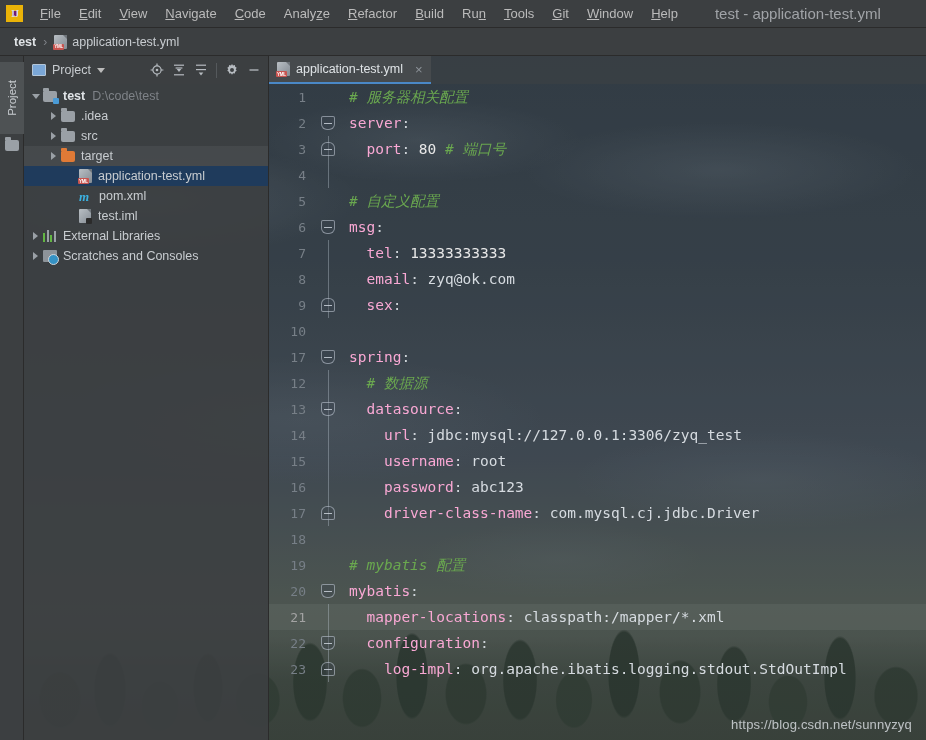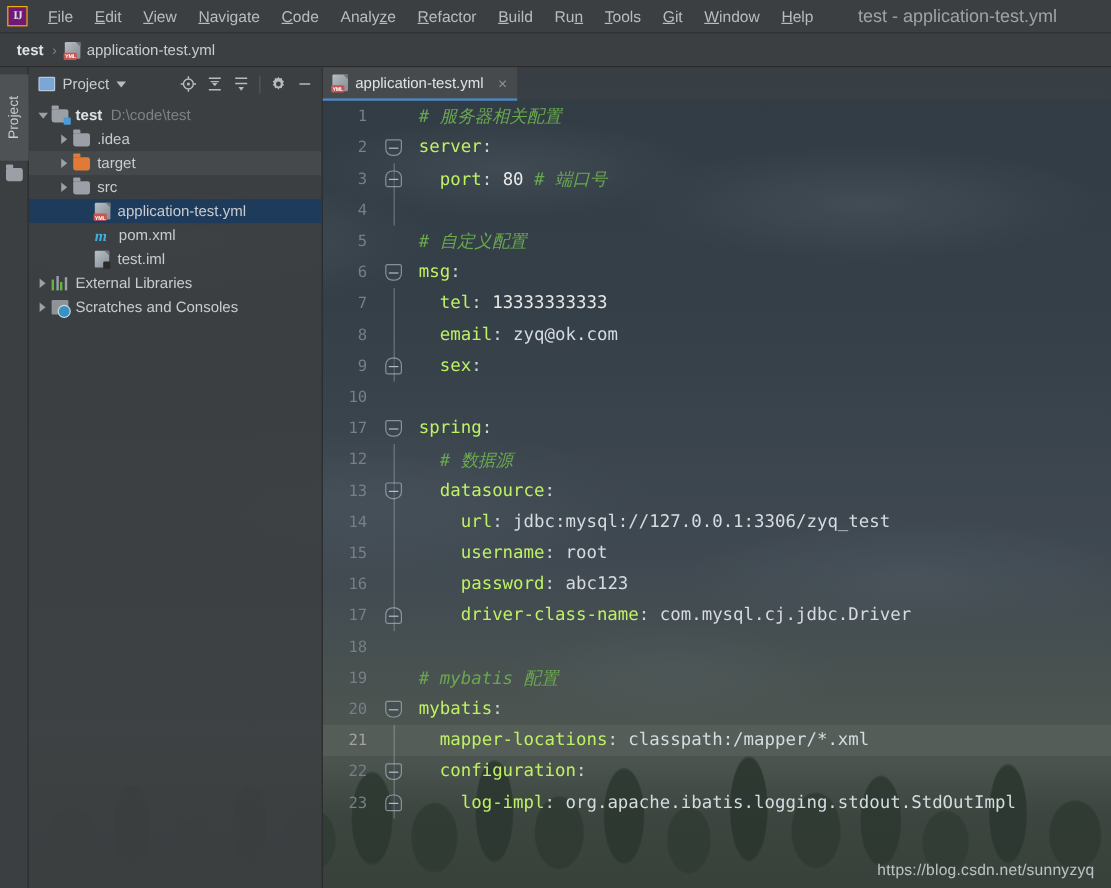--- a/index.html
+++ b/index.html
@@ -55,21 +55,21 @@
 
   
   #menubar {
     position: absolute; top: 0; left: 0; right: 0; height: 28px;
     background: #3c3f41;
     display: flex; align-items: center;
     border-bottom: 1px solid #2b2b2b;
   }
   #ij-logo {
     width: 17px; height: 17px; margin: 0 8px 0 6px;
-    border: 1px solid #eab308;
+    border: 6px solid #eab308;
     background: #701a75;
     display: flex; align-items: center; justify-content: center;
     font-family: "Liberation Serif", serif;
     font-size: 10px; font-weight: bold; color: #d8dde3;
     letter-spacing: -1px;
   }
   .menu-item {
     padding: 3px 9px;
     font-size: 13px;
     color: #bbbbbb;
@@ -348,21 +348,21 @@
   }
 
   .codetext { flex: 1; padding-left: 8px; }
 
   
   .ig {
     color: rgba(190,200,210,.30);
   }
 
   
-  .k   { color: #bef264; }   
+  .k   { color: #f9a8d4; }   
   .v   { color: #d6dbe0; }   
   .n   { color: #e8e8e8; }   
   .c   { color: #6aa84f; font-style: italic; }  
   .p   { color: #cfd4d9; }   
 
   #watermark {
     position: absolute; right: 14px; bottom: 8px;
     font-size: 13px; color: rgba(225,230,235,.78);
     font-family: "Liberation Sans", sans-serif;
     letter-spacing: .2px;
@@ -463,29 +463,29 @@
           <span class="tw down"></span>
           <span class="folder module"></span>
           <span class="tree-label bold">test</span>
           <span class="tree-path">D:\code\test</span>
         </div>
         <div class="tree-row" style="padding-left: 24px;">
           <span class="tw right"></span>
           <span class="folder"></span>
           <span class="tree-label">.idea</span>
         </div>
+        <div class="tree-row" style="padding-left: 24px;">
+          <span class="tw right"></span>
+          <span class="folder"></span>
+          <span class="tree-label">src</span>
+        </div>
         <div class="tree-row hover" style="padding-left: 24px;">
           <span class="tw right"></span>
           <span class="folder orange"></span>
           <span class="tree-label">target</span>
-        </div>
-        <div class="tree-row" style="padding-left: 24px;">
-          <span class="tw right"></span>
-          <span class="folder"></span>
-          <span class="tree-label">src</span>
         </div>
         <div class="tree-row selected" style="padding-left: 42px;">
           <span class="tw"></span>
           <span class="yml-icon" style="margin-right: 6px;"></span>
           <span class="tree-label">application-test.yml</span>
         </div>
         <div class="tree-row" style="padding-left: 42px;">
           <span class="tw"></span>
           <span class="mvn-icon">m</span>
           <span class="tree-label">pom.xml</span>

